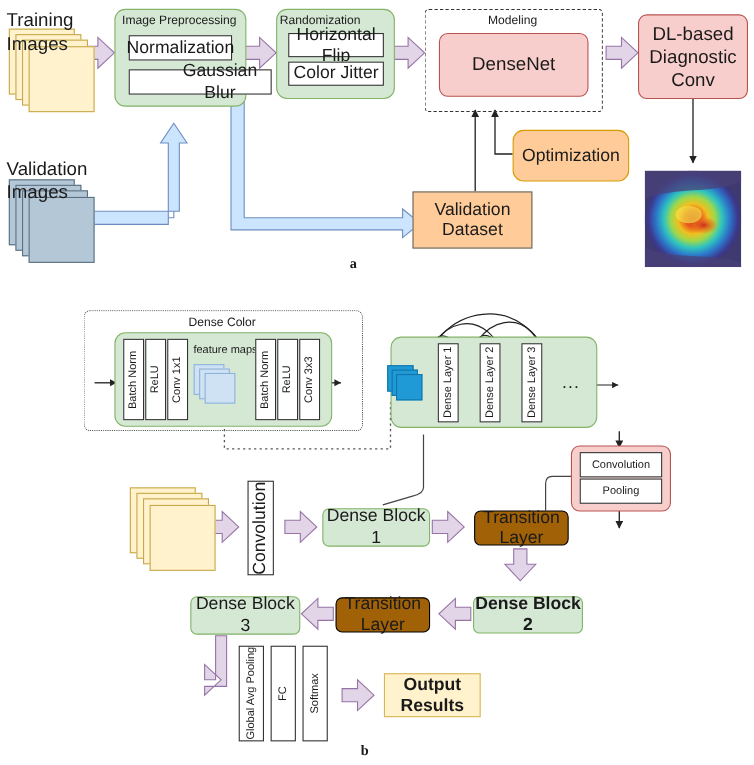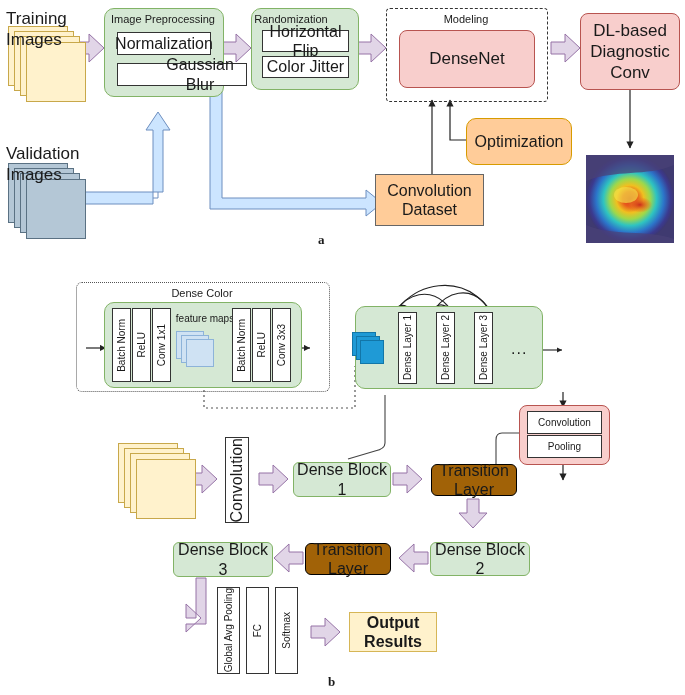--- a/index.html
+++ b/index.html
@@ -176,21 +176,21 @@
 <div class="abs panel-title cen" style="left:386px;top:12px;width:160px;height:14px;">Modeling</div>
 <div class="abs box-red cen lbl12" style="left:399px;top:30px;width:134px;height:56px;text-align:right;">DenseNet</div>
 
 <div class="abs box-red cen" style="left:580px;top:13px;width:98px;height:75px;flex-direction:column;">
   <span class="lbl12">DL-based</span>
   <span class="lbl12">Diagnostic Conv</span>
 </div>
 
 <div class="abs box-orange-r cen lbl" style="left:466px;top:118px;width:104px;height:45px;">Optimization</div>
 
-<div class="abs box-orange cen lbl" style="left:375px;top:174px;width:107px;height:50px;">Convolution Dataset</div>
+<div class="abs box-orange cen lbl" style="left:375px;top:174px;width:107px;height:50px;">Validation Dataset</div>
 
 <div class="heat" style="left:586px;top:155px;width:88px;height:88px;">
   <svg width="88" height="88" viewBox="0 0 88 88">
     <defs>
       <radialGradient id="hm" cx="50%" cy="50%" r="52%">
         <stop offset="0%" stop-color="#d43a1e"></stop>
         <stop offset="16%" stop-color="#e85a1c"></stop>
         <stop offset="30%" stop-color="#f0c020"></stop>
         <stop offset="44%" stop-color="#9fd84a"></stop>
         <stop offset="58%" stop-color="#2fc4c0"></stop>
@@ -278,21 +278,21 @@
 </div>
 
 <div class="abs grp-green cen lbl" style="left:293px;top:462px;width:96px;height:33px;border-radius:6px;">Dense Block 1</div>
 
 <div class="abs box-red-sm cen lbl" style="left:431px;top:464px;width:84px;height:30px;">Transition Layer</div>
 
 <div class="abs box-red" style="left:519px;top:405px;width:89px;height:58px;"></div>
 <div class="abs box-white cen lbl10" style="left:527px;top:411px;width:73px;height:21px;">Convolution</div>
 <div class="abs box-white cen lbl10" style="left:527px;top:435px;width:73px;height:21px;">Pooling</div>
 
-<div class="abs grp-green cen lbl" style="left:430px;top:542px;width:98px;height:32px;border-radius:6px;">Dense Block 2</div>
+<div class="abs grp-green cen lbl" style="left:430px;top:542px;width:98px;height:32px;border-radius:6px;font-weight:bold;">Dense Block 2</div>
 
 <div class="abs box-red-sm cen lbl" style="left:305px;top:543px;width:84px;height:30px;">Transition Layer</div>
 
 <div class="abs grp-green cen lbl" style="left:173px;top:542px;width:98px;height:33px;border-radius:6px;">Dense Block 3</div>
 
 <div class="abs box-white cen" style="left:217px;top:587px;width:21px;height:85px;">
   <span class="vert lbl10">Global Avg Pooling</span>
 </div>
 <div class="abs box-white cen" style="left:246px;top:587px;width:21px;height:85px;">
   <span class="vert lbl10">FC</span>

